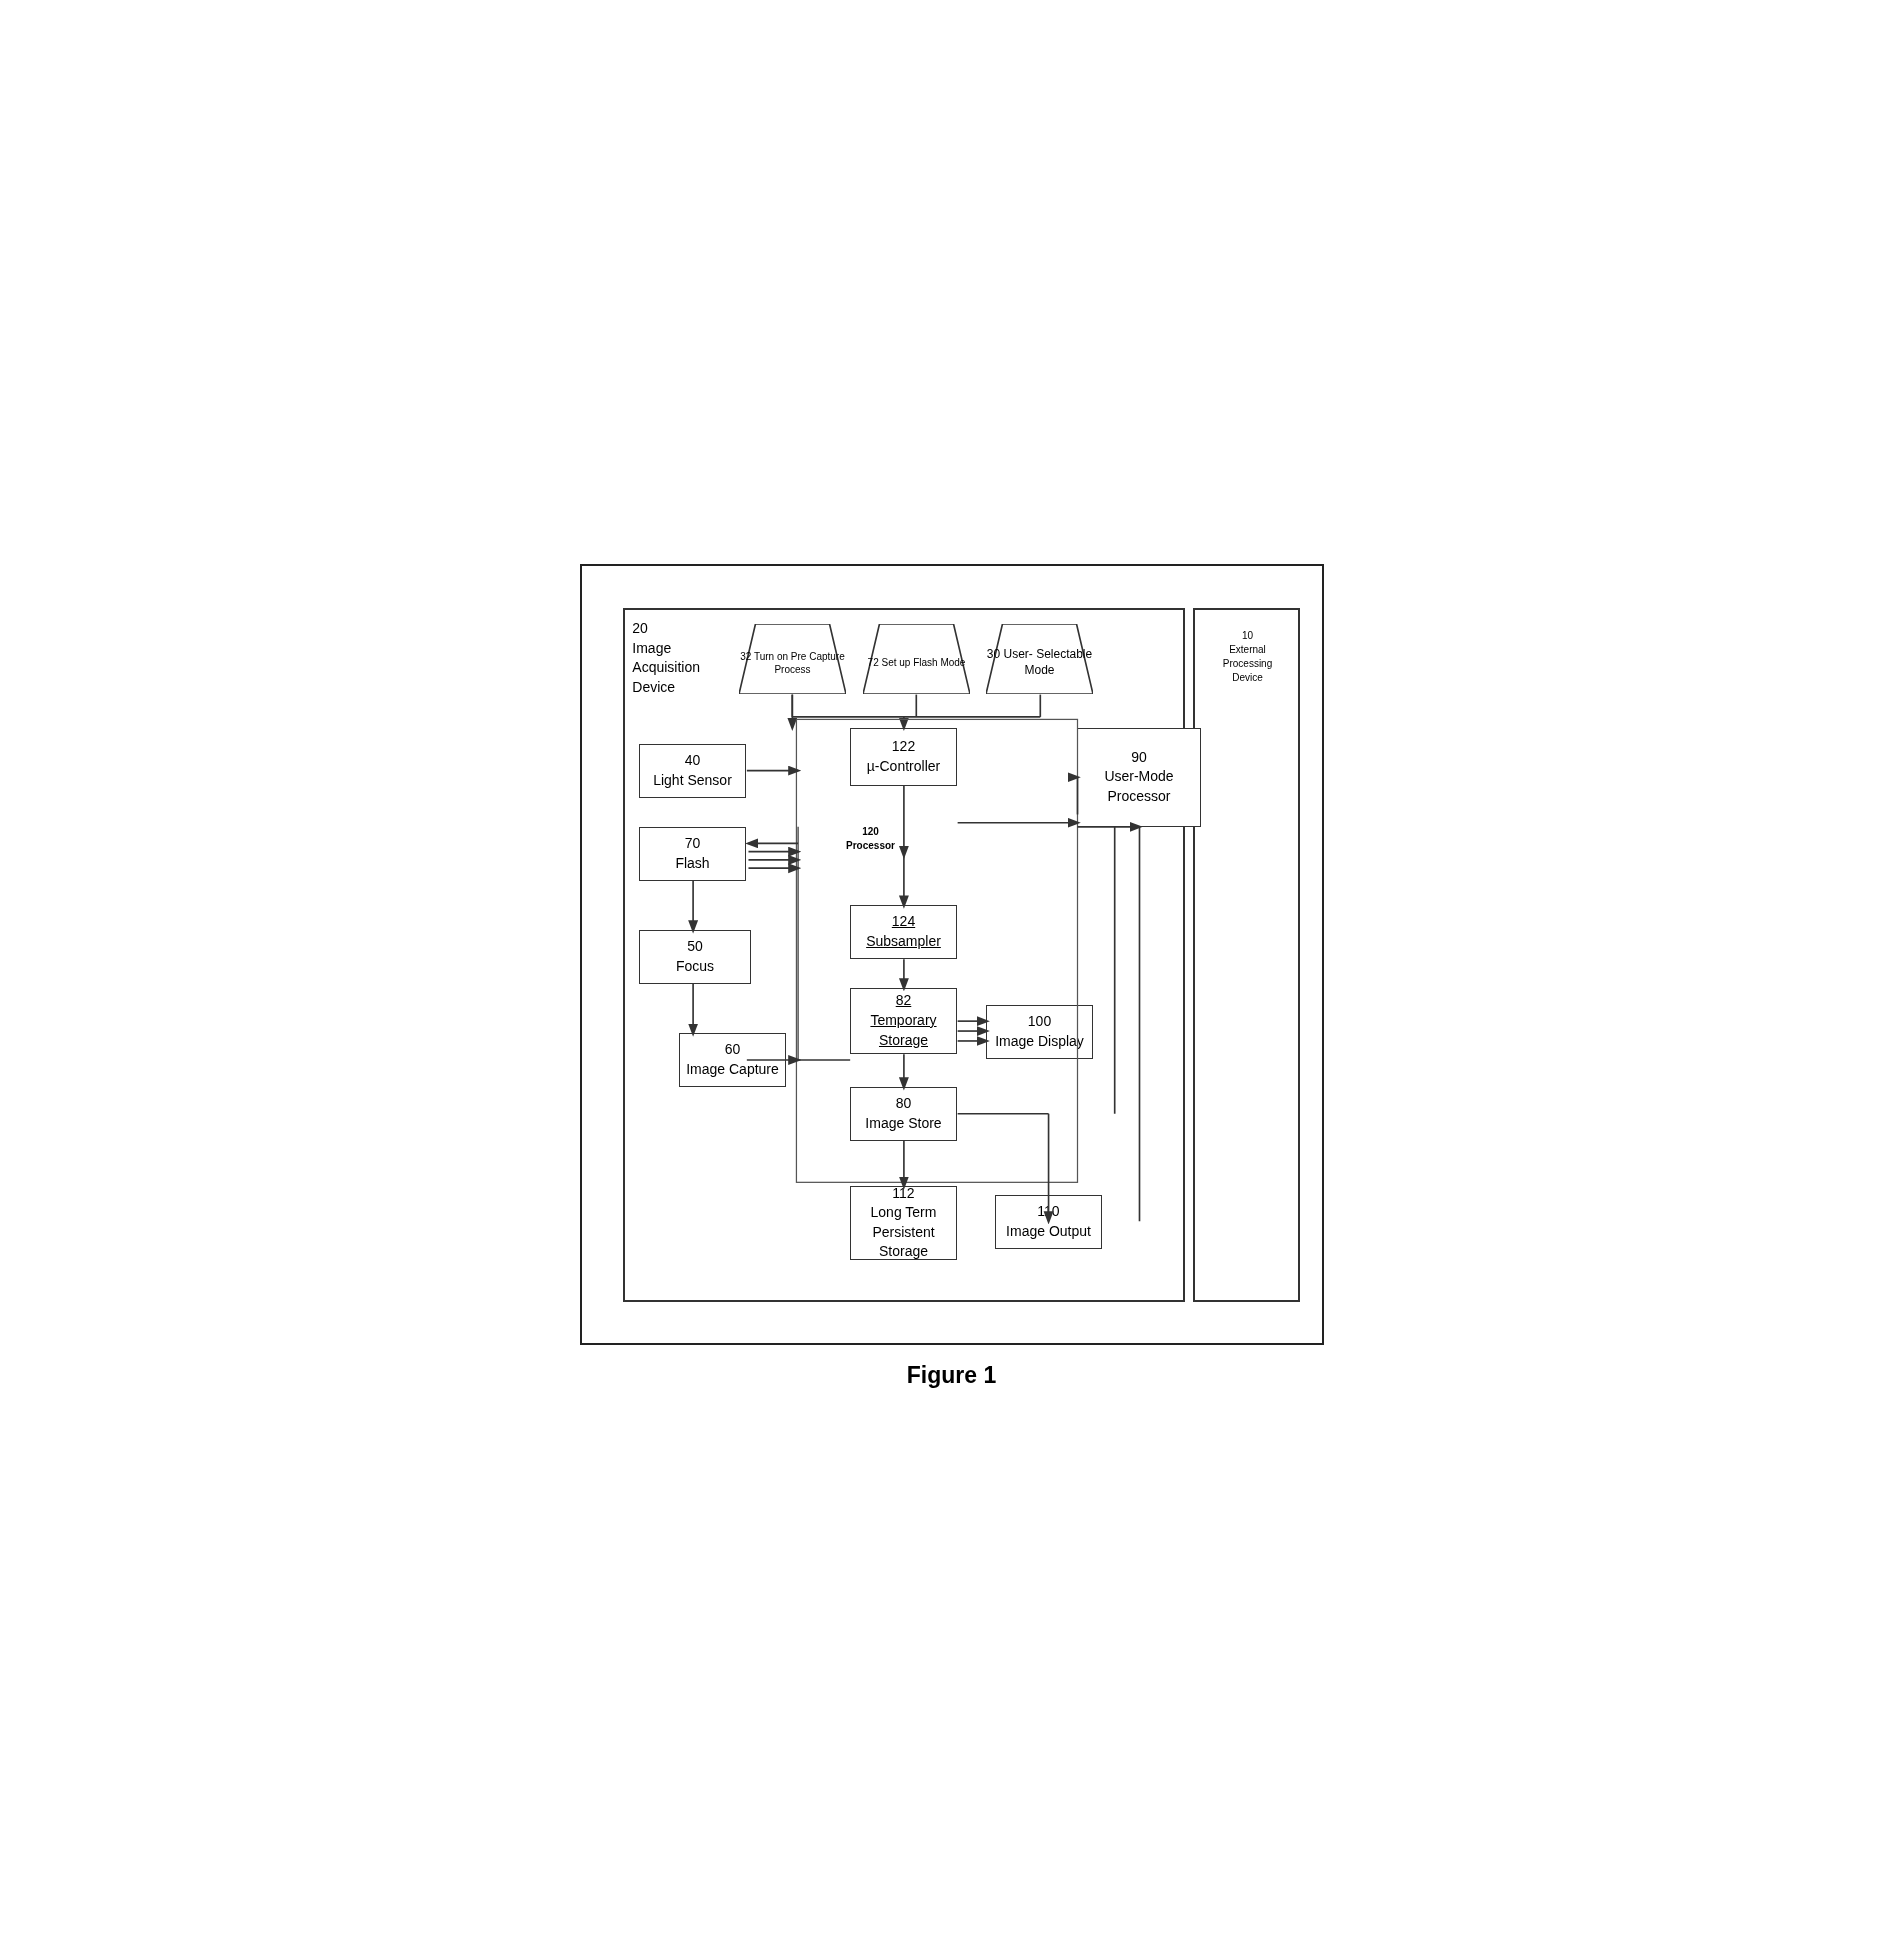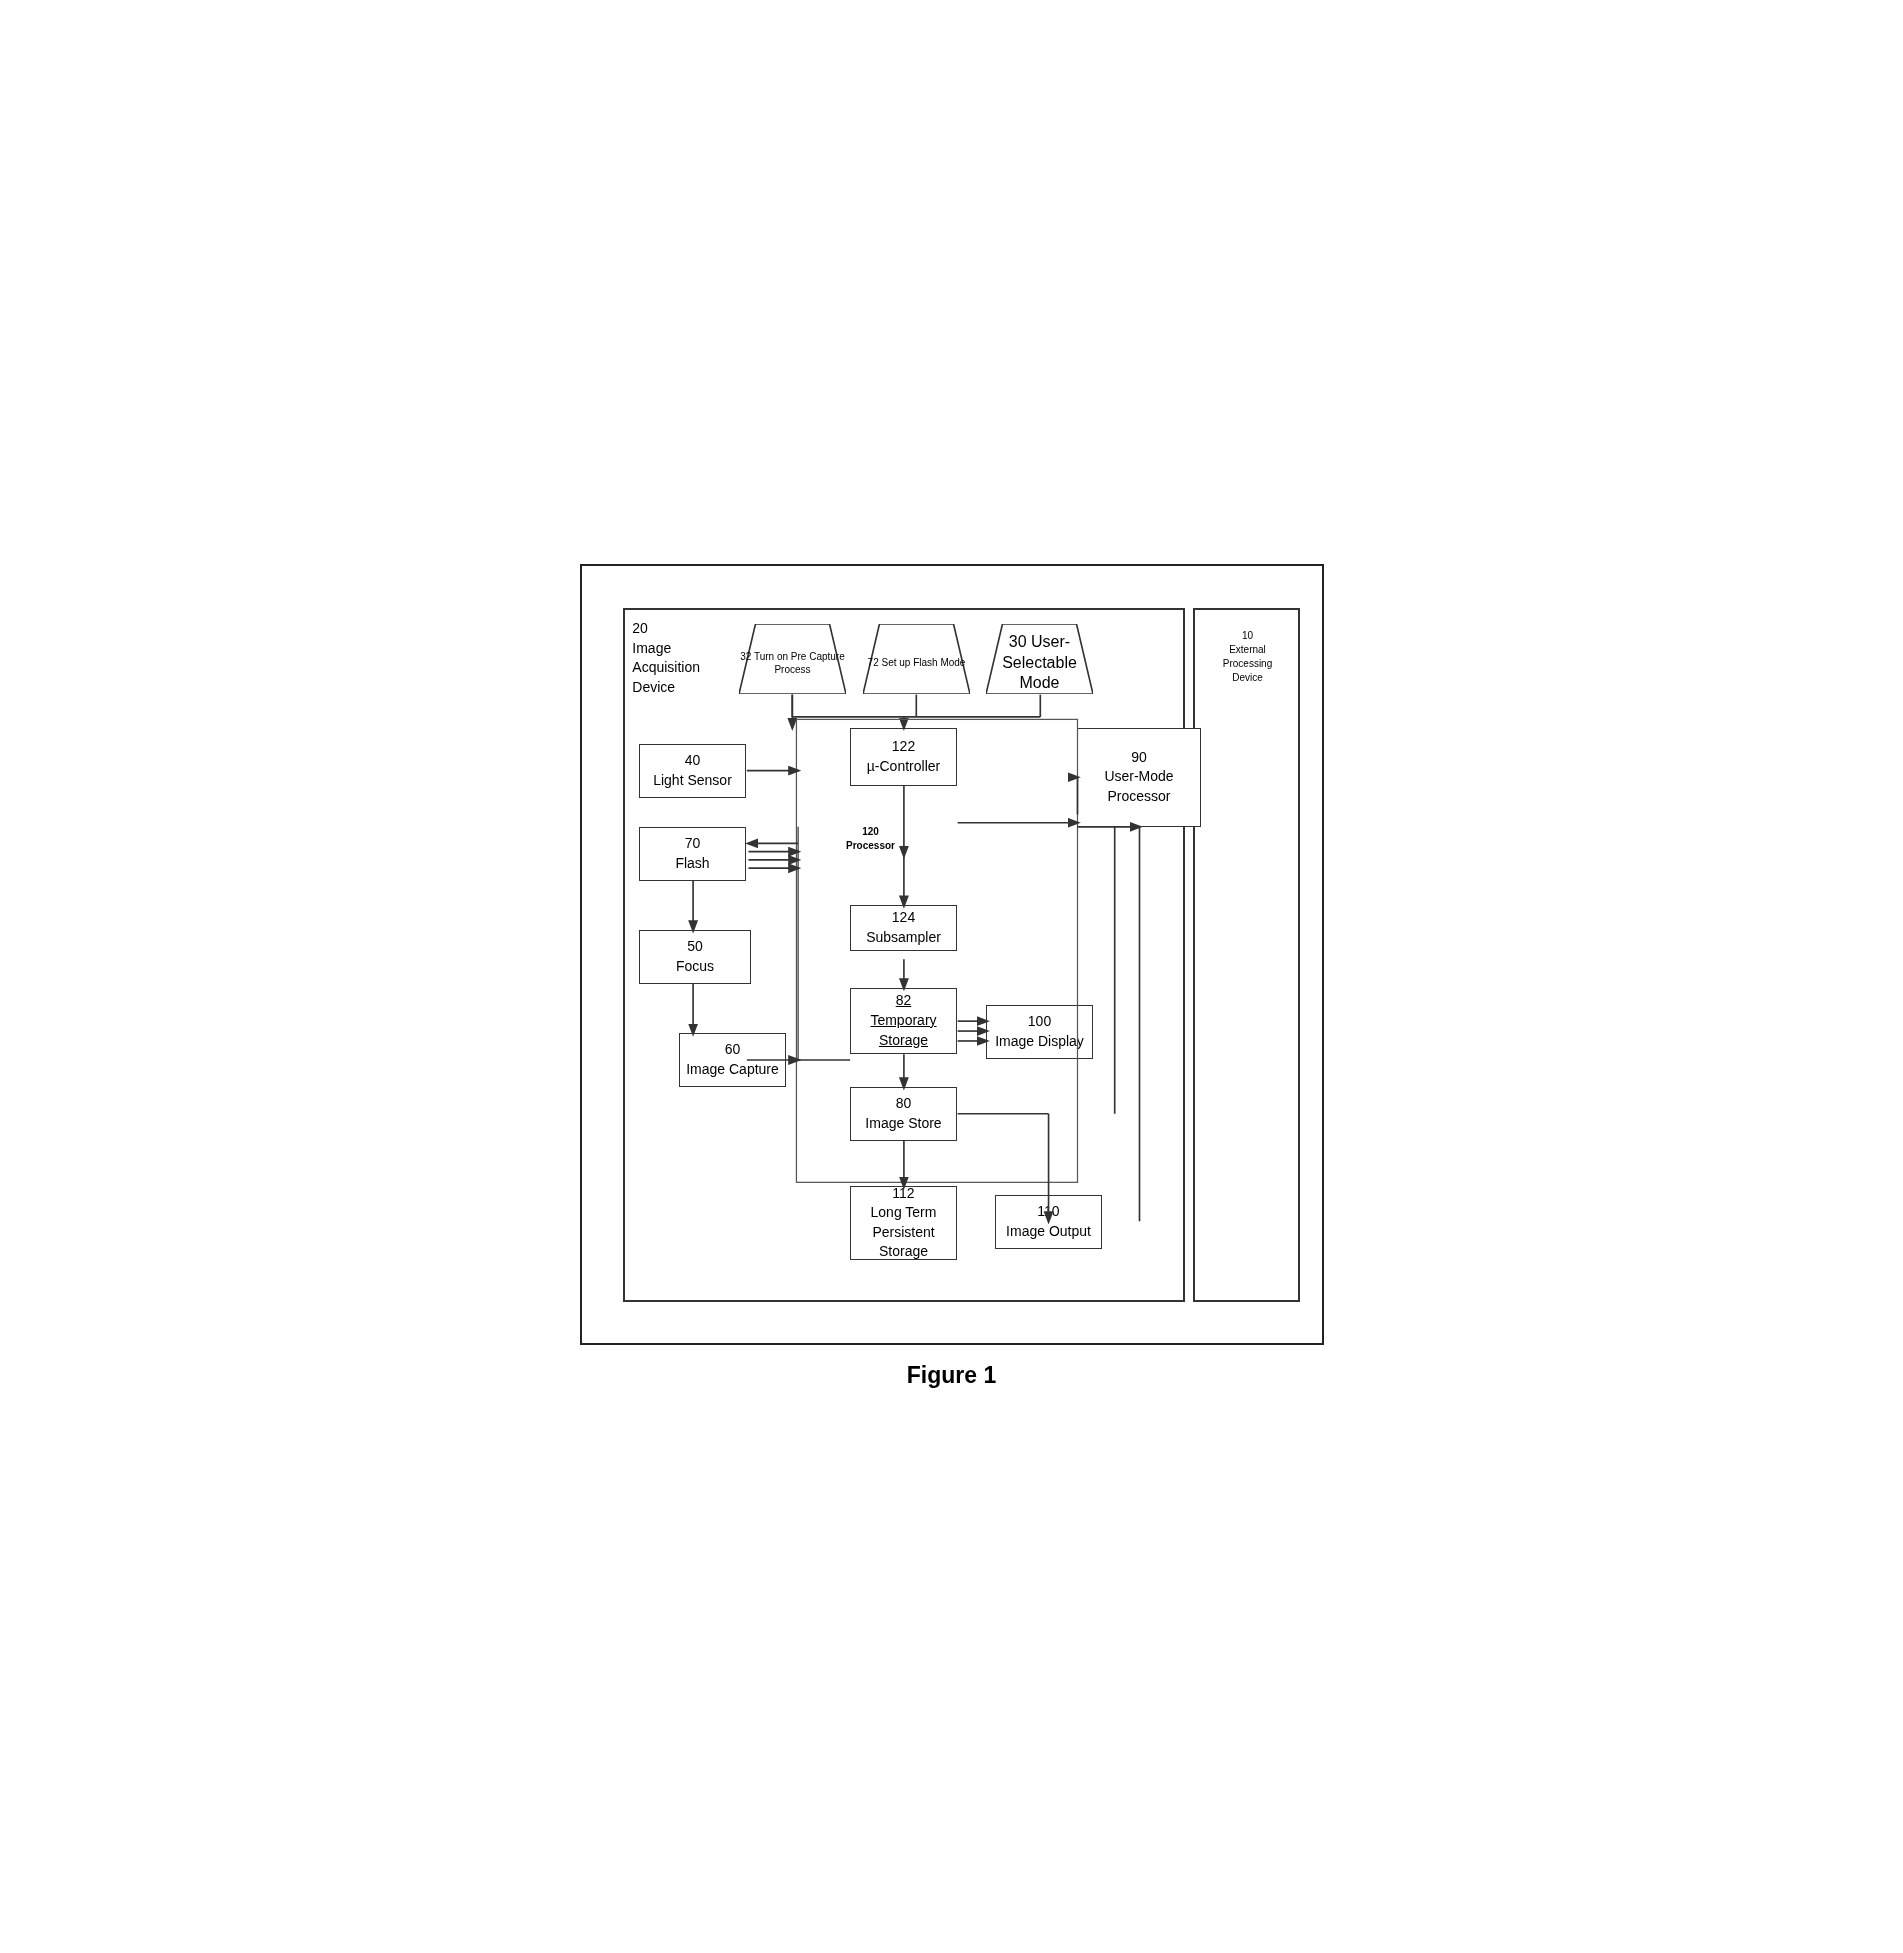--- a/index.html
+++ b/index.html
@@ -123,21 +123,21 @@
         </svg>
         <span style="position:relative;z-index:1;font-size:10px;text-align:center;margin-top:8.3px;">72
 Set up Flash
 Mode</span>
       </div>
 
       <div class="node-trap" style="left:388px; top:41px; width:107px; height:70px;">
         <svg width="107" height="70" viewBox="0 0 130 85" style="position:absolute;top:0;left:0;">
           <polygon points="20,0 110,0 130,85 0,85" fill="white" stroke="#333" stroke-width="2"></polygon>
         </svg>
-        <span style="position:relative;z-index:1;font-size:16px;text-align:center;margin-top:8.3px;">30
+        <span style="position:relative;z-index:1;font-size:12px;text-align:center;margin-top:8.3px;">30
 User-
 Selectable
 Mode</span>
       </div>
 
       <div class="node" style="left:41px; top:161px; width:107px; height:54px;">
         <span style="white-space:pre-line;">40
 Light Sensor</span>
       </div>
 
@@ -159,21 +159,21 @@
       <div class="node" style="left:252px; top:145px; width:107px; height:58px;">
         <span style="white-space:pre-line;">122
 µ-Controller</span>
       </div>
 
       <div class="node" style="left:231px; top:240px; width:83px; height:33px; border:none; font-size:10px;font-weight:bold;">
         <span style="white-space:pre-line;">120
 Processor</span>
       </div>
 
-      <div class="node" style="left:252px; top:322px; width:107px; height:46px;">
+      <div class="node" style="left:252px; top:322px; width:107px; height:54px;text-decoration:underline;">
         <span style="white-space:pre-line;">124
 Subsampler</span>
       </div>
 
       <div class="node" style="left:252px; top:405px; width:107px; height:66px;text-decoration:underline;">
         <span style="white-space:pre-line;">82
 Temporary
 Storage</span>
       </div>
 

